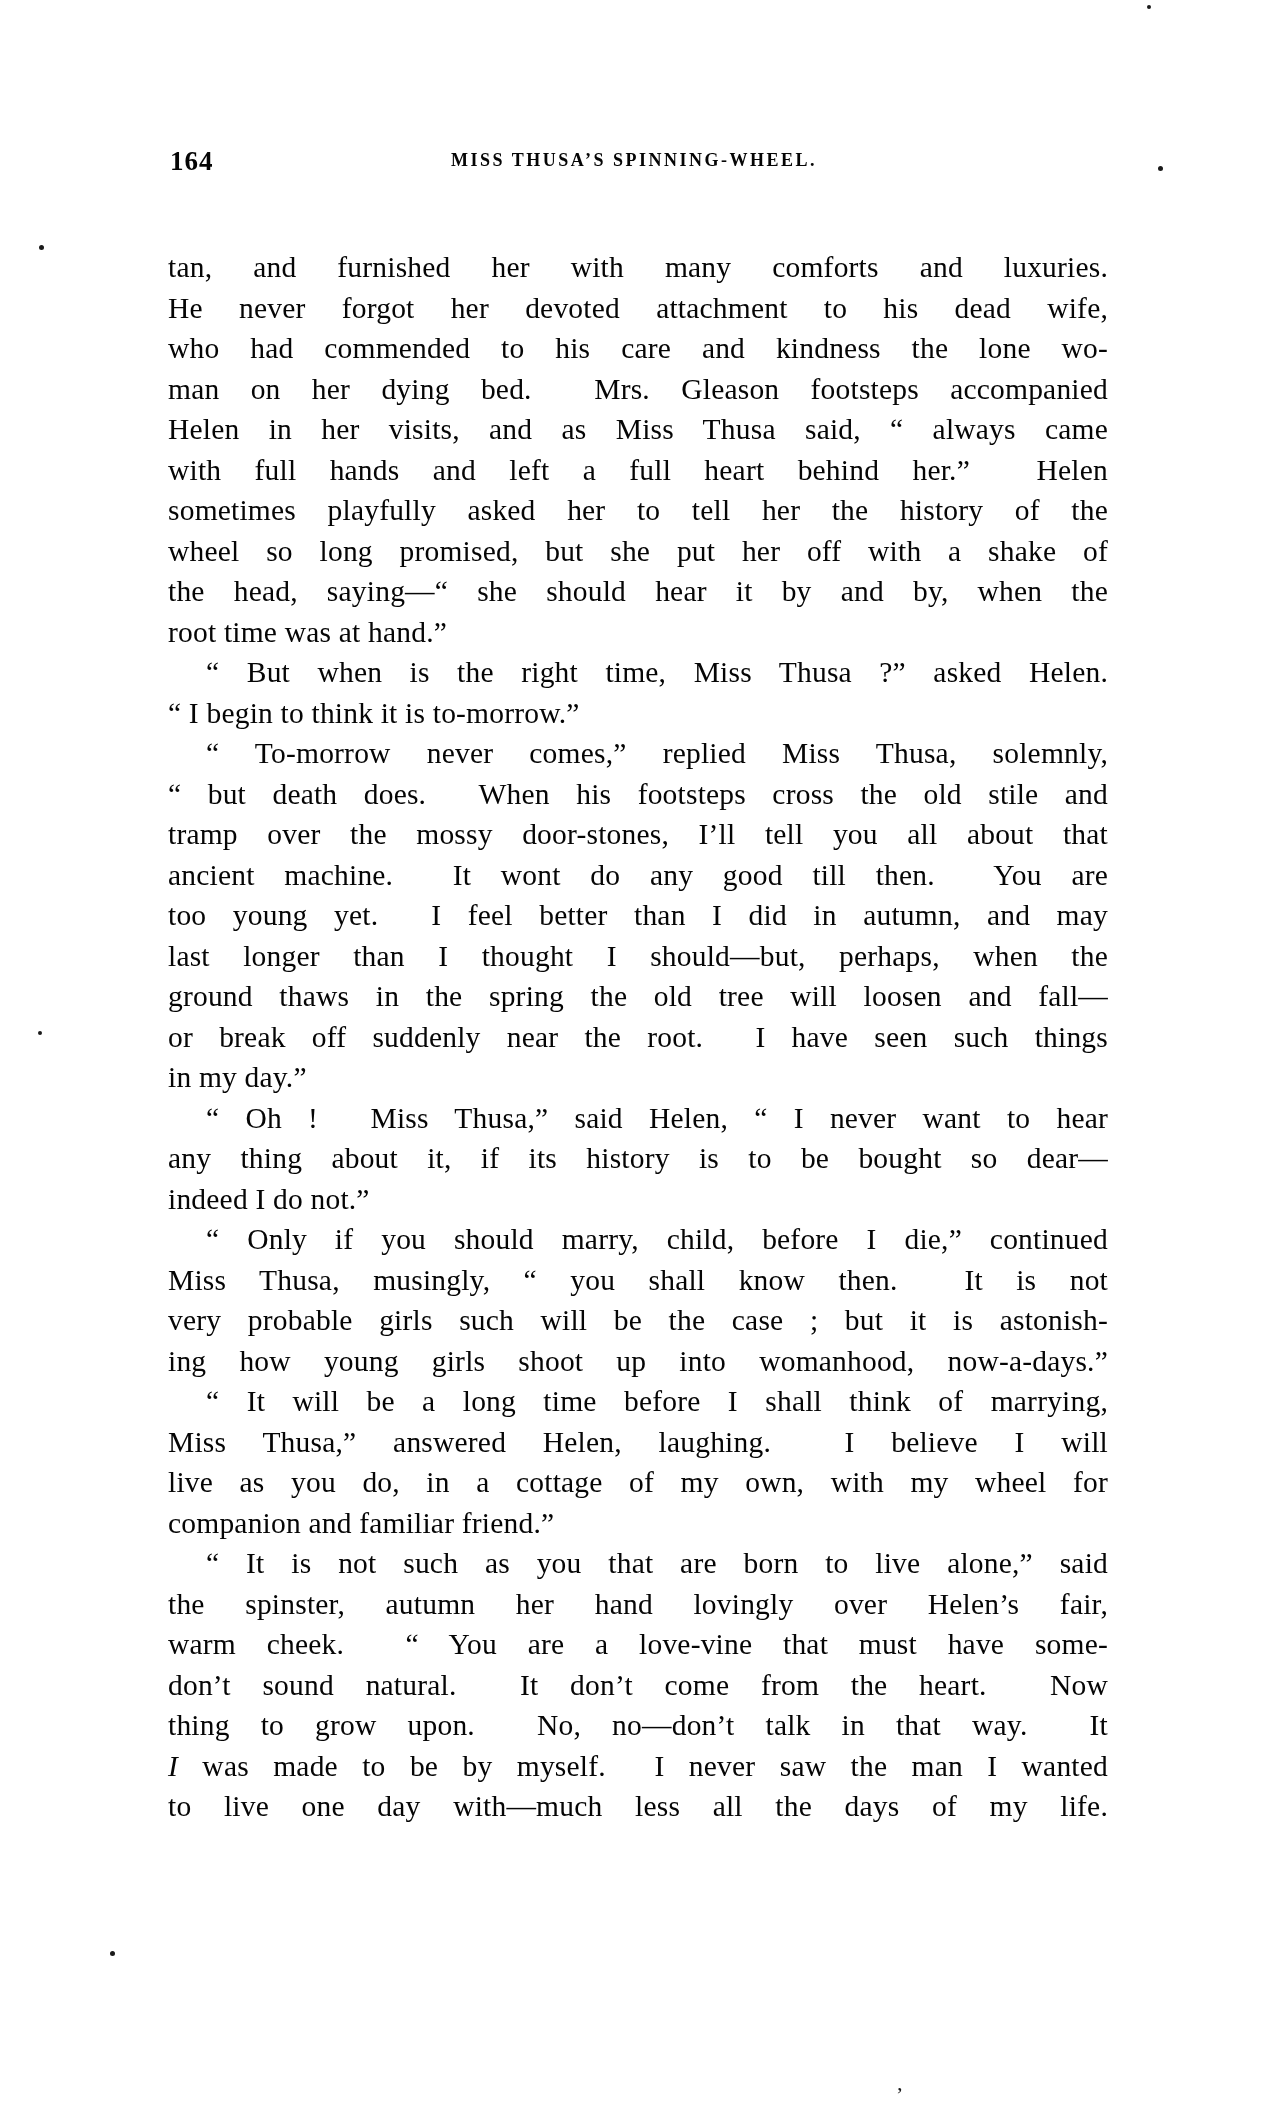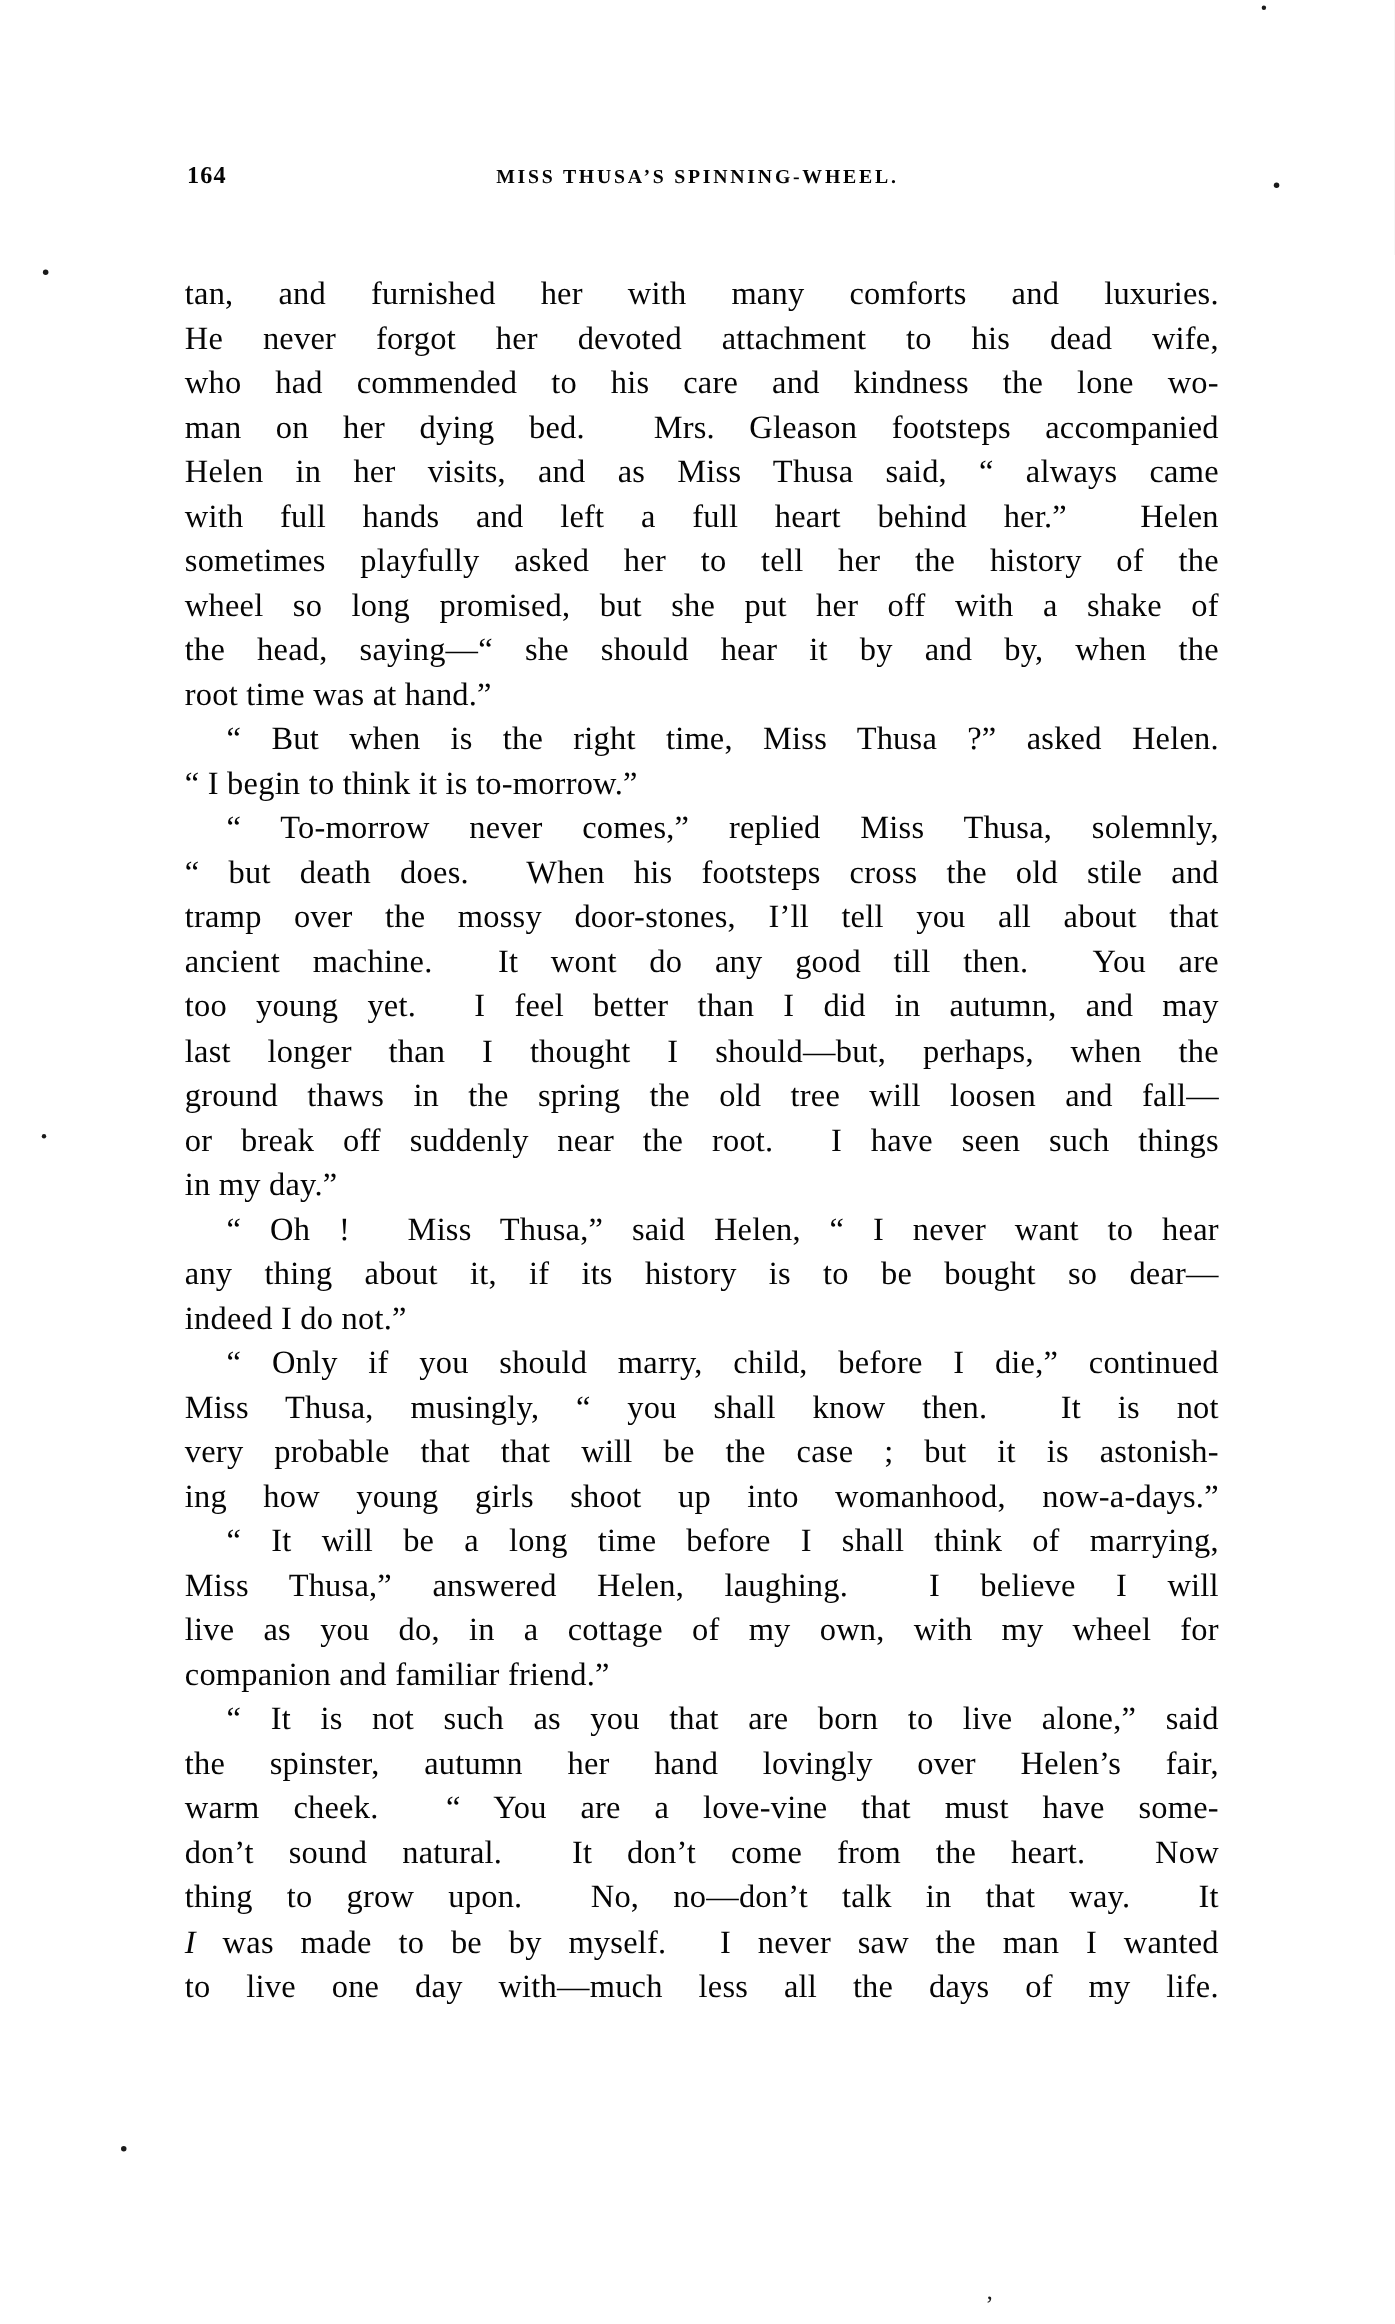--- a/index.html
+++ b/index.html
@@ -8,21 +8,21 @@
     width:1268px;height:2113px;
     margin:0 auto;
     background:#ffffff;
     color:#050505;
     font-family:"Liberation Serif", serif;
     overflow:hidden;
   }
   .header{position:absolute;top:146px;left:0;width:1268px;height:40px;}
   .page-number{
     position:absolute;left:170px;top:0;
-    font-size:22px;font-weight:bold;letter-spacing:1px;
+    font-size:27px;font-weight:bold;letter-spacing:1px;
   }
   .running-title{
     position:absolute;left:0;top:4px;width:1268px;
     text-align:center;
     font-size:18px;font-weight:bold;
     letter-spacing:2.5px;
     font-variant:normal;
   }
   .body-text{
     position:absolute;left:168px;top:247px;width:940px;
@@ -84,21 +84,21 @@
         <div class="line endline">in my day.”</div>
       </div>
       <div class="para">
         <div class="line indent">“ Oh !  Miss Thusa,” said Helen, “ I never want to hear</div>
         <div class="line">any thing about it, if its history is to be bought so dear—</div>
         <div class="line endline">indeed I do not.”</div>
       </div>
       <div class="para">
         <div class="line indent">“ Only if you should marry, child, before I die,” continued</div>
         <div class="line">Miss Thusa, musingly, “ you shall know then.  It is not</div>
-        <div class="line">very probable that that will be the case ; but it is astonish-</div>
+        <div class="line">very probable girls such will be the case ; but it is astonish-</div>
         <div class="line">ing how young girls shoot up into womanhood, now-a-days.”</div>
       </div>
       <div class="para">
         <div class="line indent">“ It will be a long time before I shall think of marrying,</div>
         <div class="line">Miss Thusa,” answered Helen, laughing.  I believe I will</div>
         <div class="line">live as you do, in a cottage of my own, with my wheel for</div>
         <div class="line endline">companion and familiar friend.”</div>
       </div>
       <div class="para">
         <div class="line indent">“ It is not such as you that are born to live alone,” said</div>

